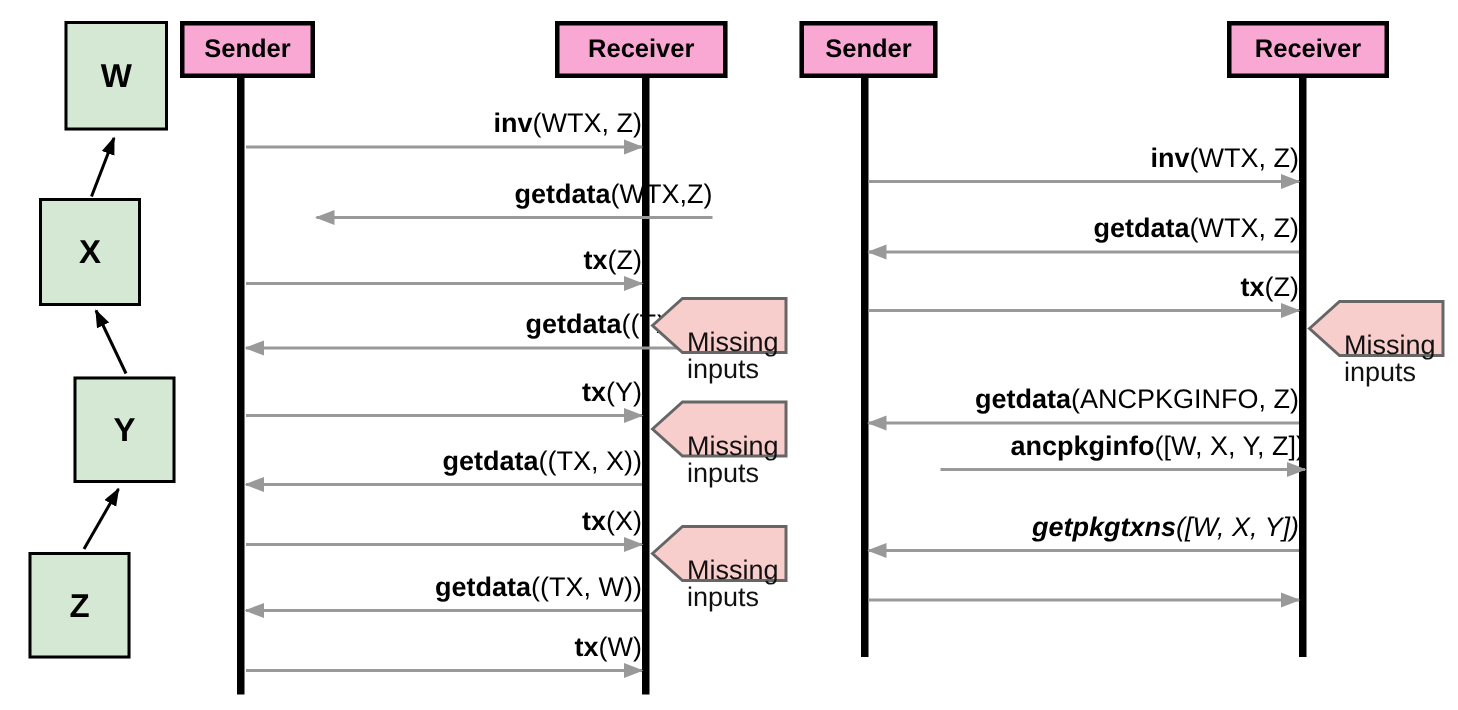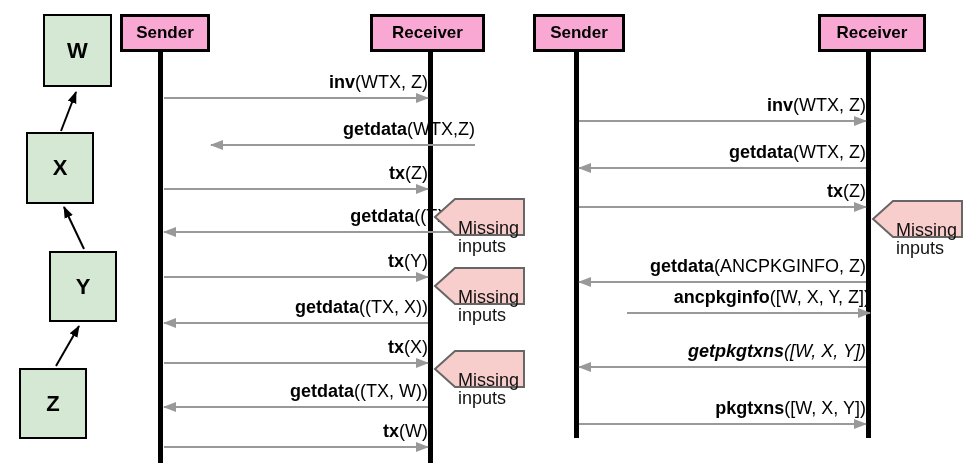--- a/index.html
+++ b/index.html
@@ -187,21 +187,20 @@
         <span class="ah"></span>
       </div>
   </div>
   <div class="msg" style="left:579px; width:287px; top:342px;font-style:italic;">
     <div class="lbl"><span class="b">getpkgtxns</span><span>([W, X, Y])</span></div>
     <div class="line left">
         <span class="ah"></span>
       </div>
   </div>
   <div class="msg" style="left:579px; width:287px; top:399px;">
-    <div class="lbl"><span class="b">pkgtxns</span><span>([W, X, Y])</span></div>
     <div class="line right">
         <span class="ah"></span>
       </div>
   </div>
 
   <div class="tag" style="left:871px; top:199px;">
     <svg width="93" height="40" viewBox="0 0 93 40">
       <path d="M2,20 L22,2 H91 V38 H22 Z" fill="#f8cecc" stroke="#666" stroke-width="2"></path>
     </svg>
     <div class="tag-text">Missing inputs</div>

